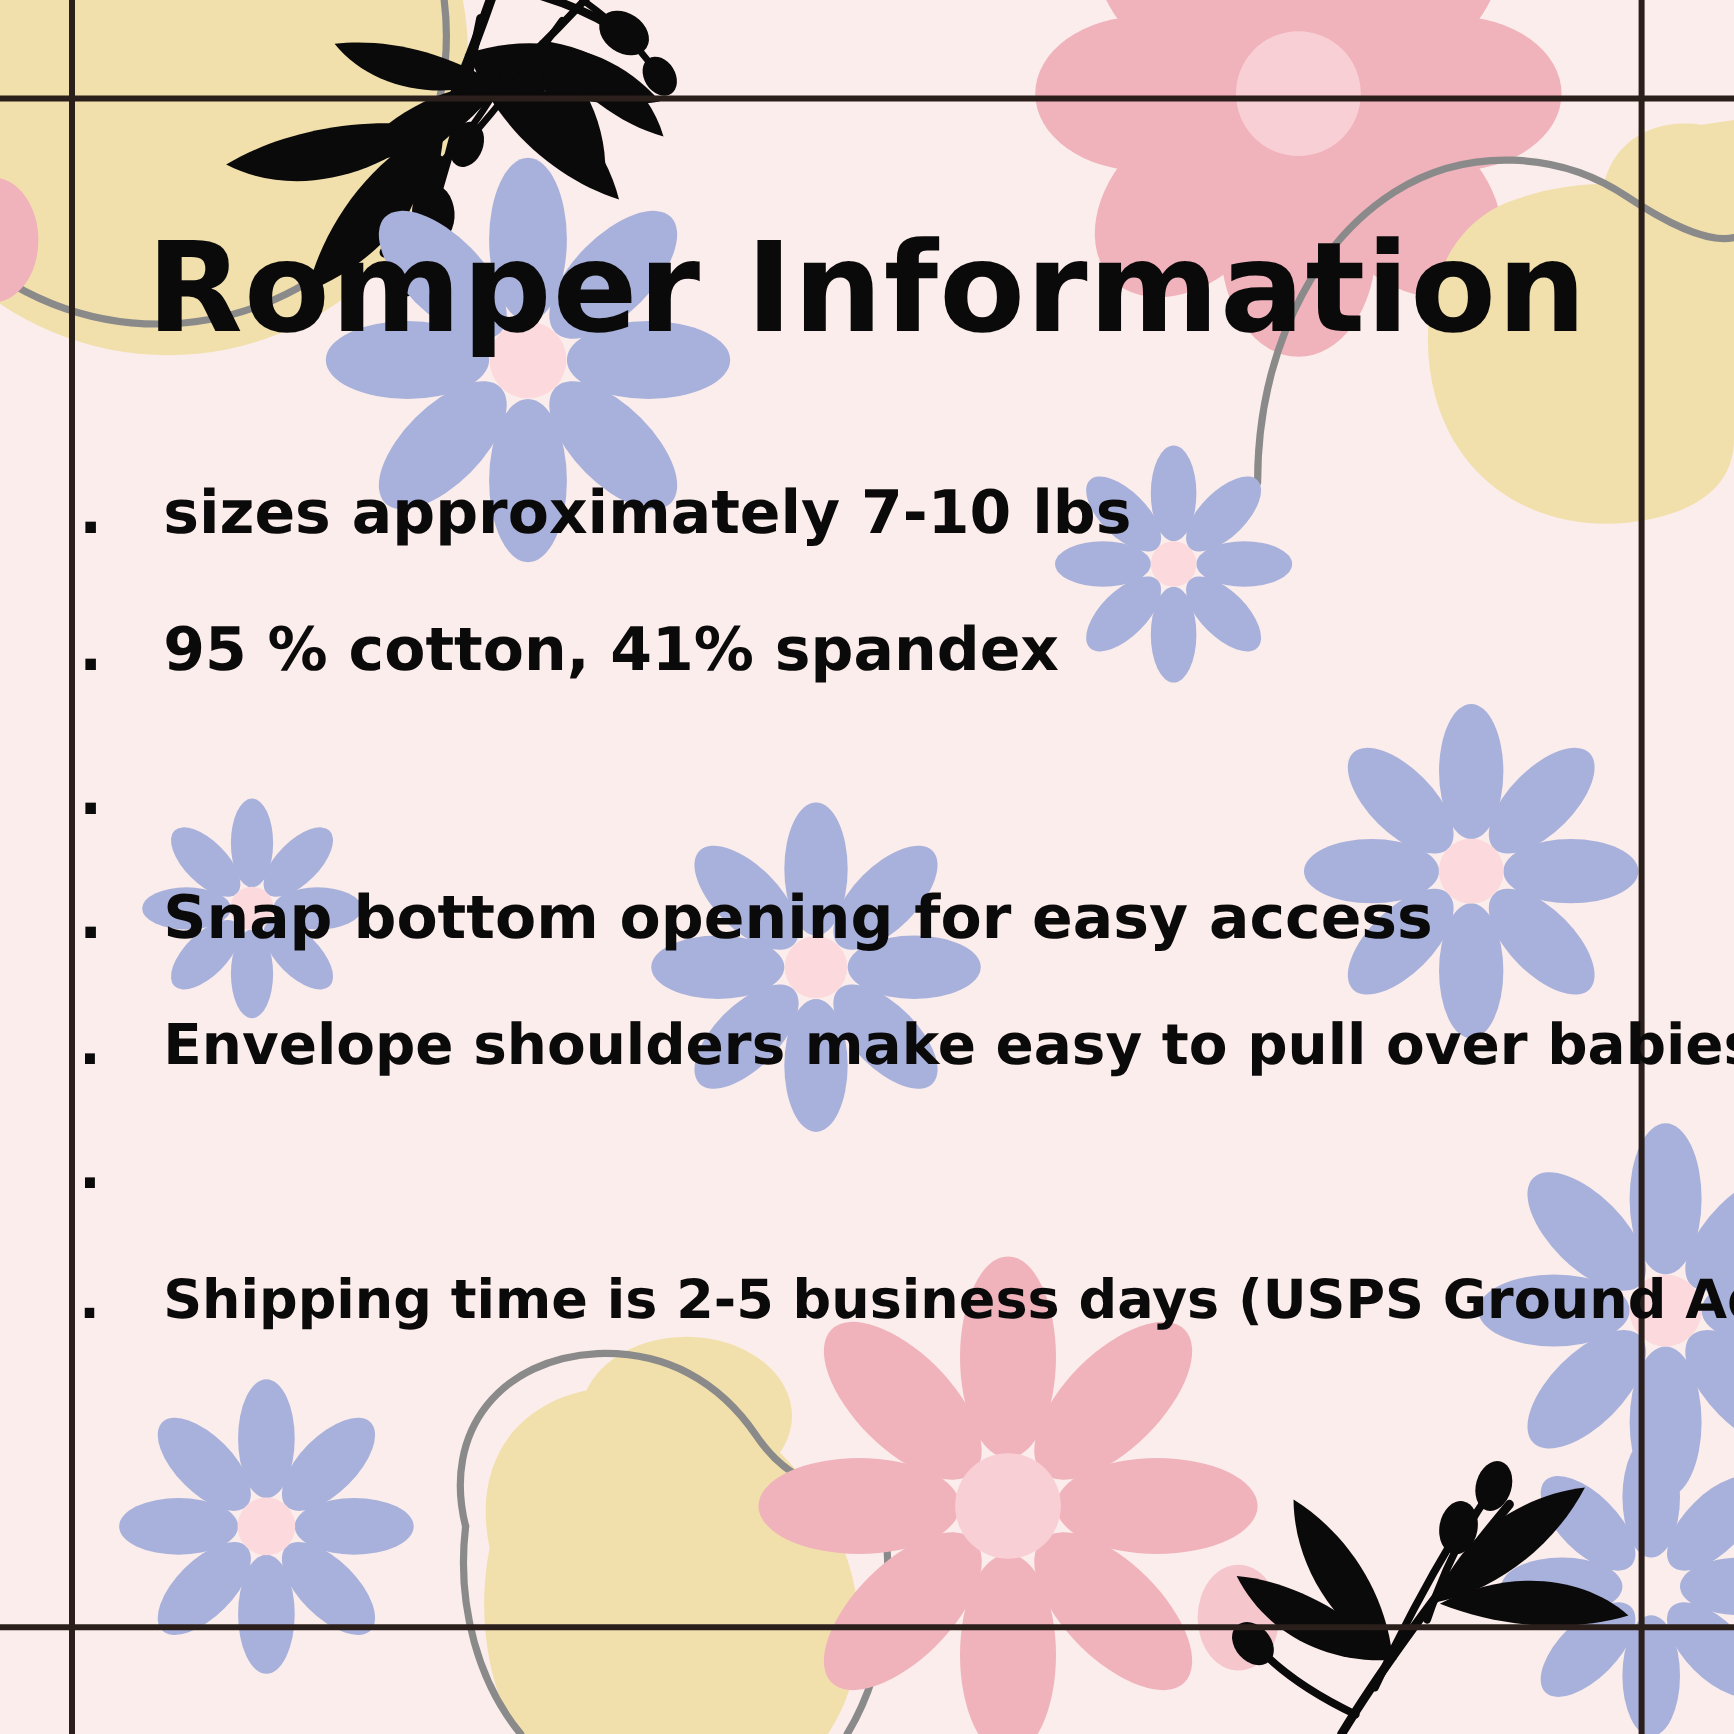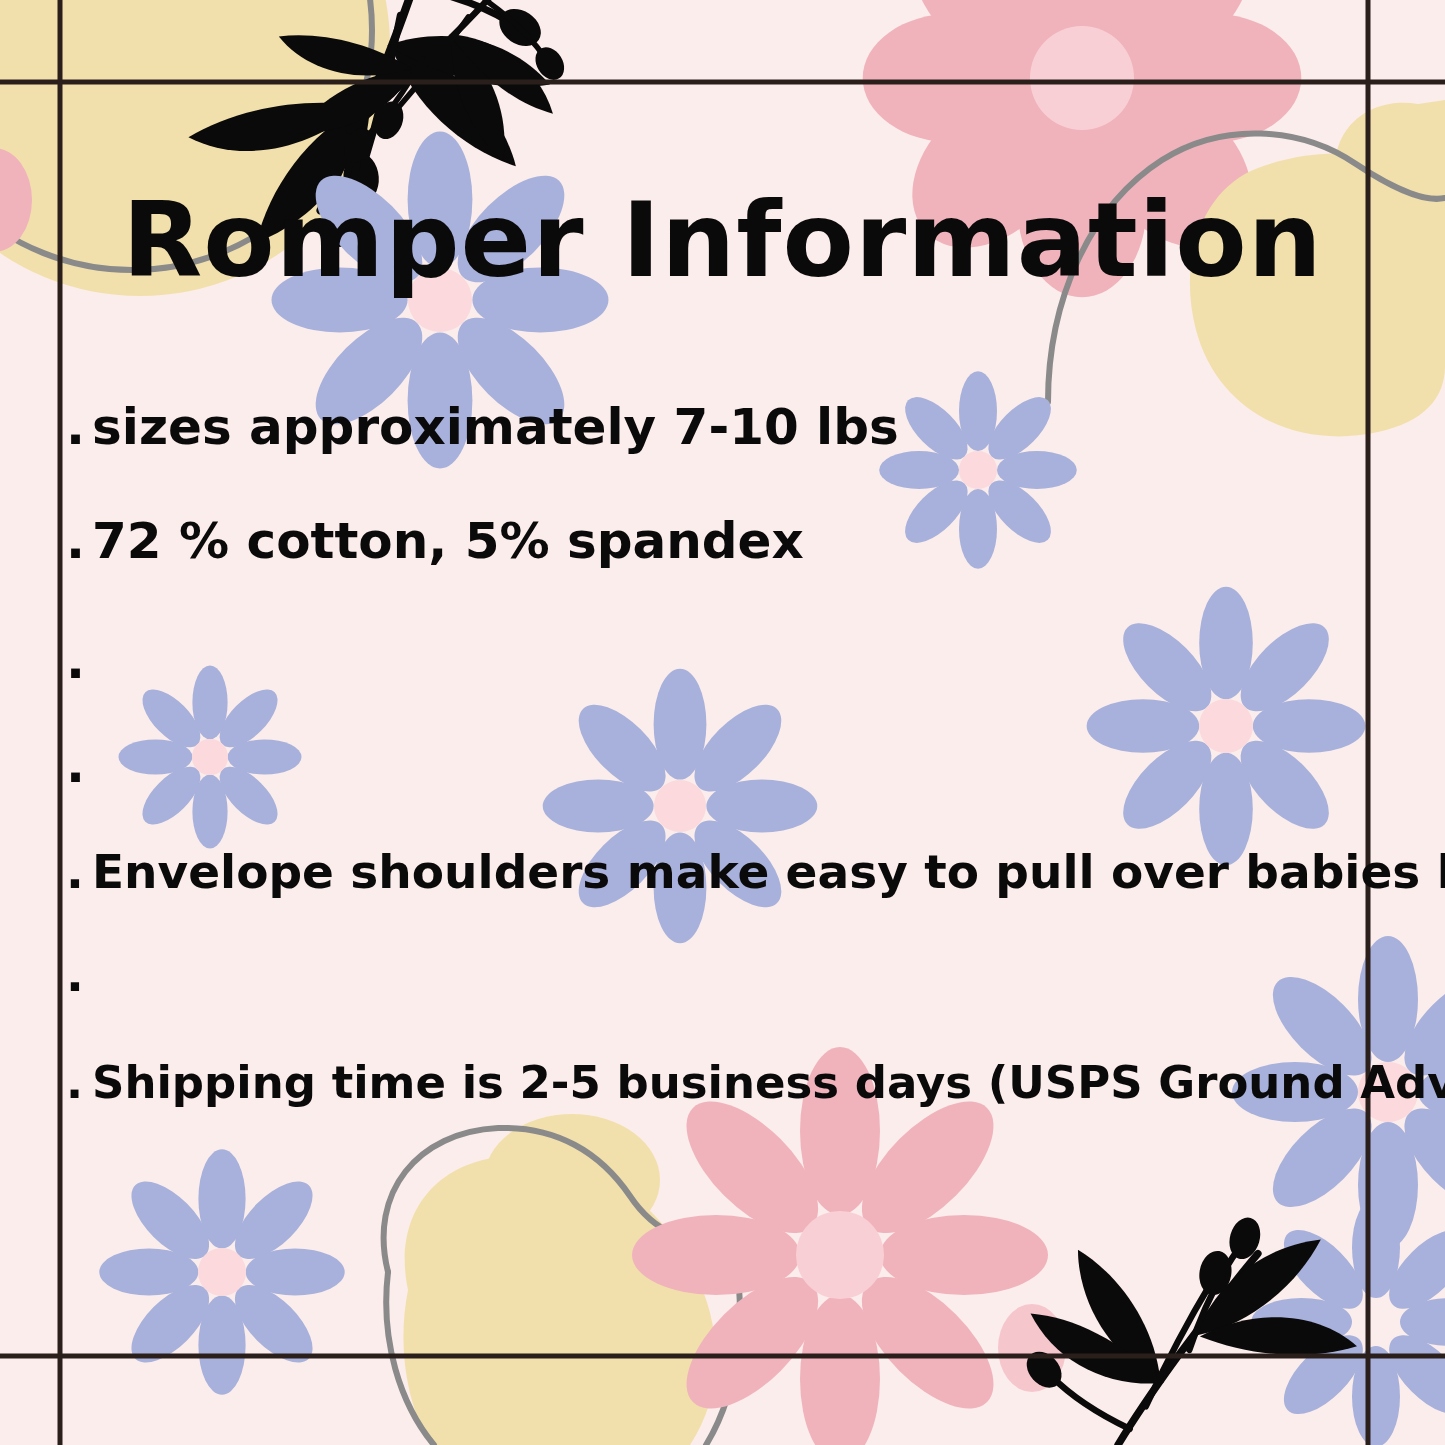--- a/index.html
+++ b/index.html
@@ -61,21 +61,21 @@
     color: #0b0a0a;
     font-family: "DejaVu Sans", sans-serif;
     font-weight: 600;
     white-space: nowrap;
   }
   .bullet-dot {
     flex: 0 0 auto;
     width: 26px;
     font-weight: 700;
   }
-  .bullet-text { flex: 0 0 auto; }
+  .bullet-text { flex: 0 0 auto; margin-left: 44px; }
 
   
   .r0 { margin-top: 0px;   font-size: 50px; }
   .r1 { margin-top: 56px;  font-size: 50px; }
   .r2 { margin-top: 62px;  font-size: 50px; }
   .r3 { margin-top: 46px;  font-size: 50px; }
   .r4 { margin-top: 50px;  font-size: 47px; }
   .r5 { margin-top: 48px;  font-size: 47px; }
   .r6 { margin-top: 54px;  font-size: 45px; }
 </style>
@@ -228,29 +228,30 @@
 
     <div class="bullet-list">
 
       <div class="bullet-row r0">
         <span class="bullet-dot">.</span>
         <span class="bullet-text">sizes approximately 7-10 lbs</span>
       </div>
 
       <div class="bullet-row r1">
         <span class="bullet-dot">.</span>
-        <span class="bullet-text">72 % cotton, 5% spandex</span>
+        <span class="bullet-text">95 % cotton, 41% spandex</span>
       </div>
 
       <div class="bullet-row r2">
         <span class="bullet-dot">.</span>
       </div>
 
       <div class="bullet-row r3">
         <span class="bullet-dot">.</span>
+        <span class="bullet-text">Snap bottom opening for easy access</span>
       </div>
 
       <div class="bullet-row r4">
         <span class="bullet-dot">.</span>
         <span class="bullet-text">Envelope shoulders make easy to pull over babies head</span>
       </div>
 
       <div class="bullet-row r5">
         <span class="bullet-dot">.</span>
       </div>

